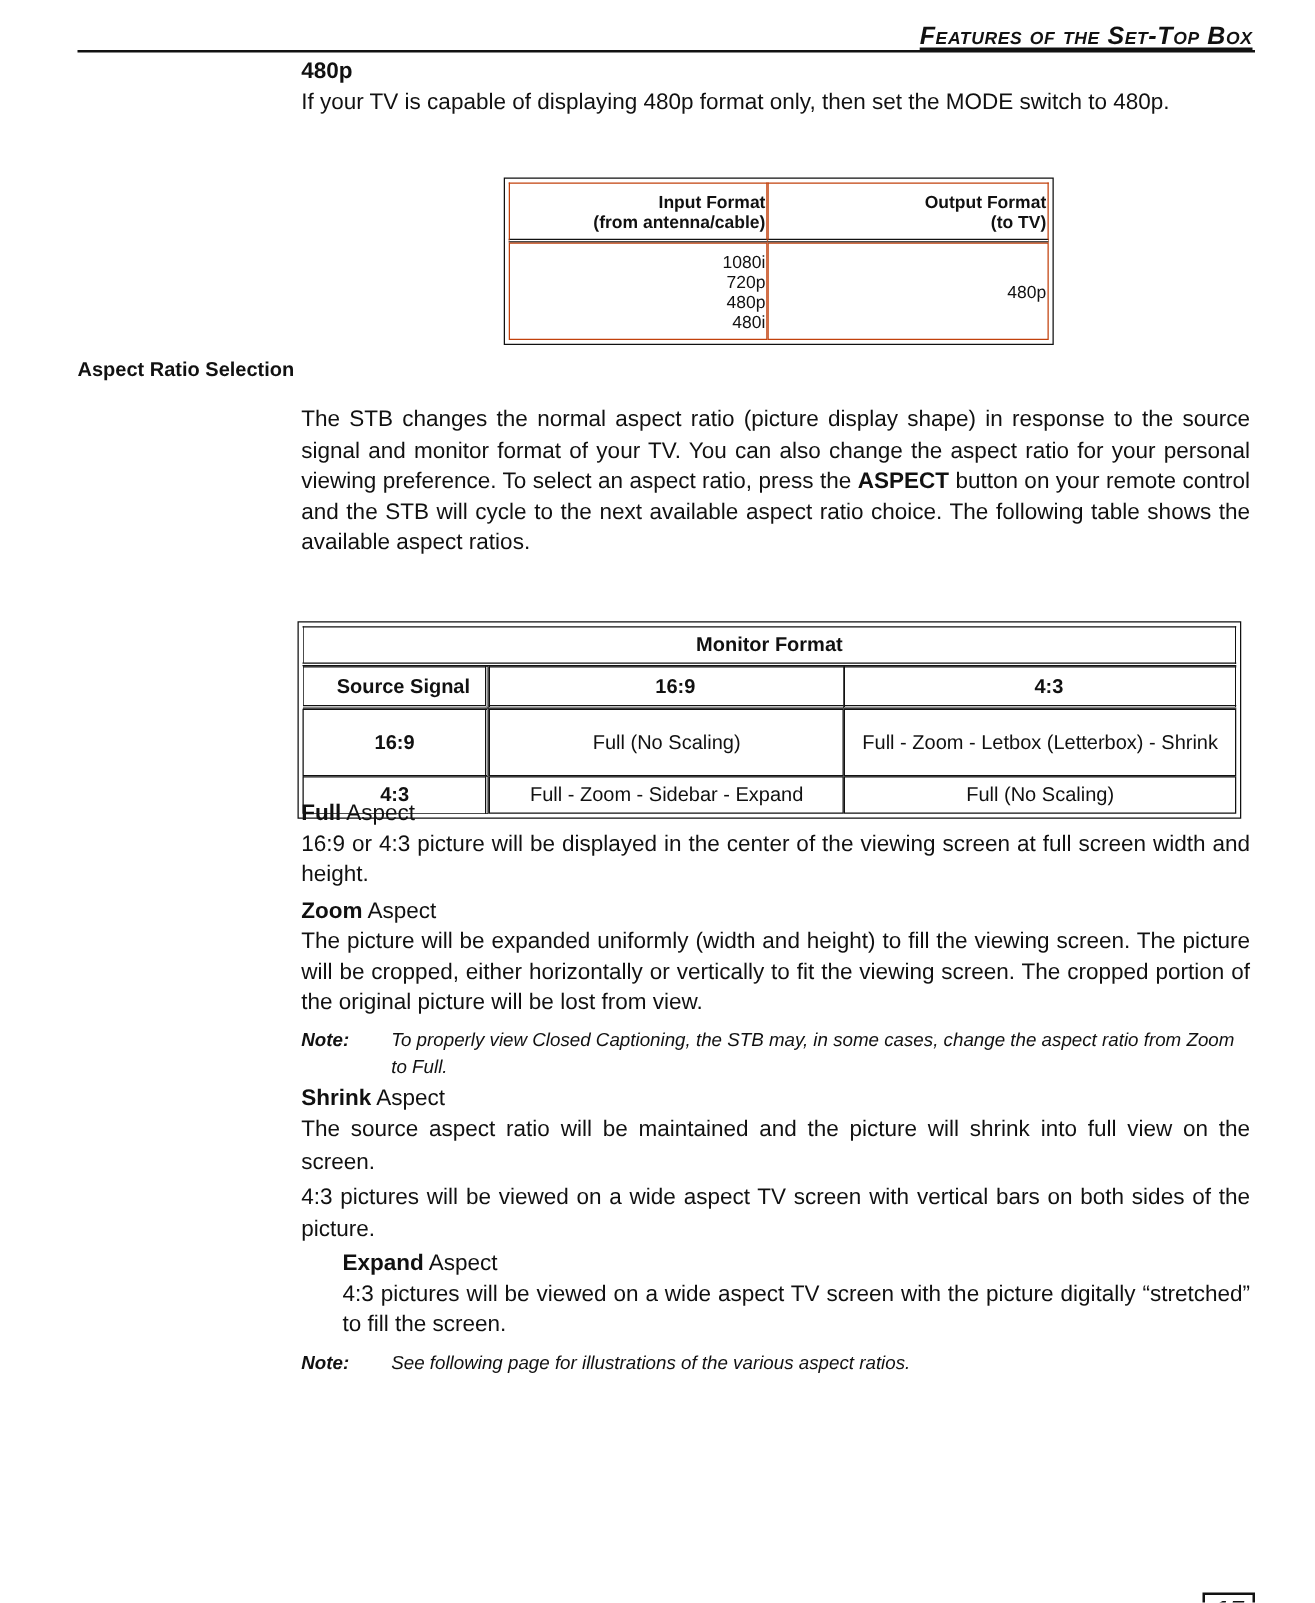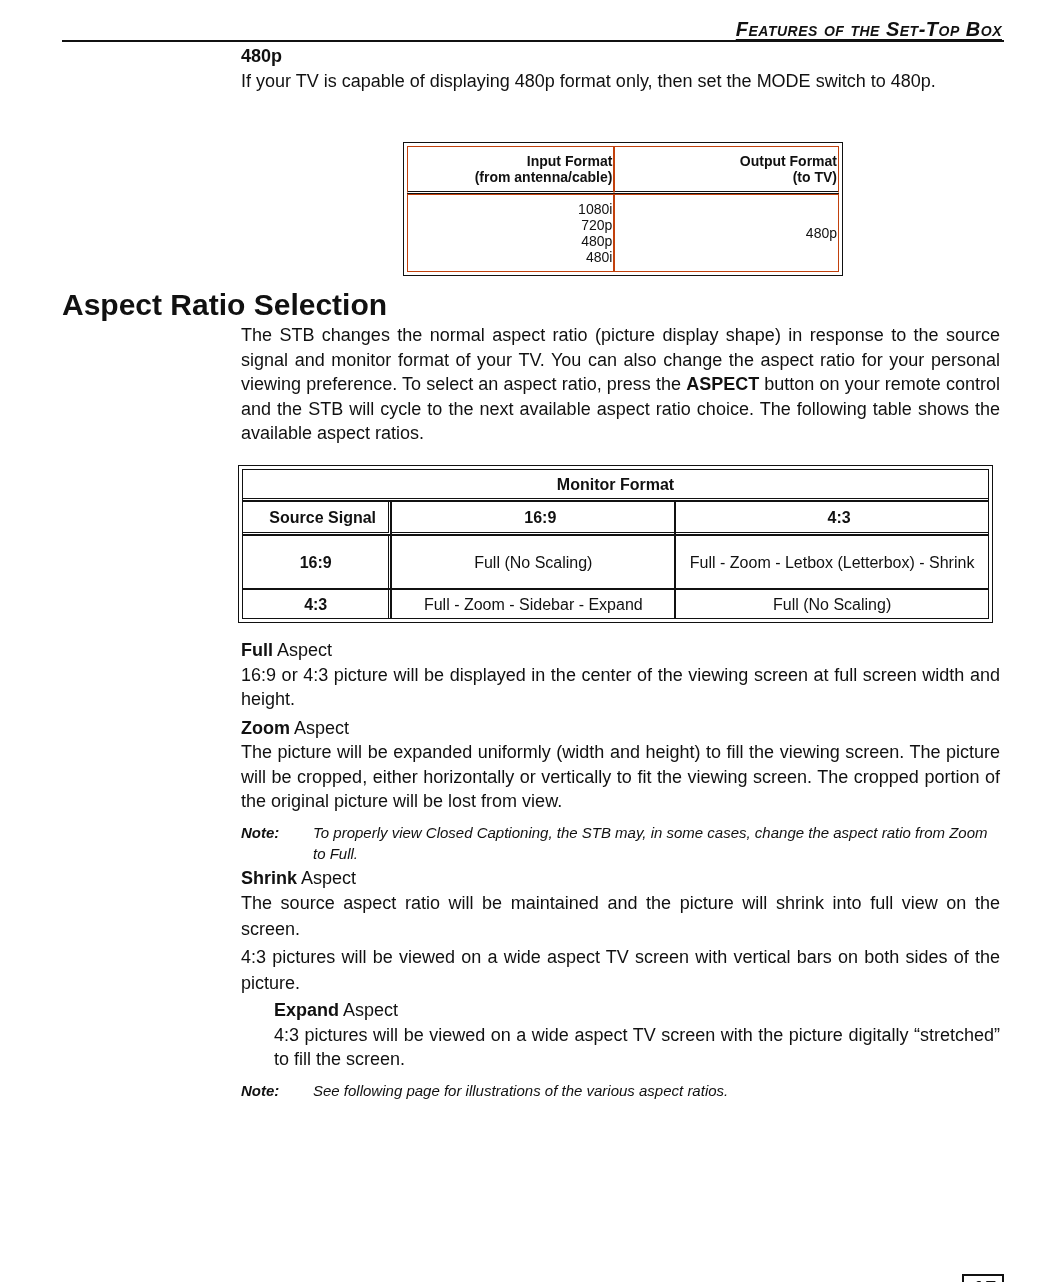--- a/index.html
+++ b/index.html
@@ -2,28 +2,28 @@
 <html><head>
 <meta charset="utf-8">
 <style>
   html, body { margin: 0; padding: 0; background: #ffffff; }
   body { width: 1052px; height: 1282px; position: relative; font-family: "Liberation Sans", sans-serif; color: #111; overflow: hidden; }
   .header-title { position: absolute; right: 50px; top: 18px; font-size: 20px; font-weight: bold; font-style: italic; font-variant: small-caps; letter-spacing: 0.5px; text-decoration: underline; text-underline-offset: 3px; }
   .header-rule { position: absolute; left: 62px; right: 48px; top: 40px; height: 0; border-top: 2px solid #111; }
   .body-col { position: absolute; left: 241px; width: 759px; font-size: 18px; line-height: 24.5px; }
   .subhead { font-weight: bold; }
   .para { text-align: justify; margin: 0; }
-  h2.section { position: absolute; left: 62px; top: 288px; margin: 0; font-size: 30px; font-weight: bold; }
+  h2.section { position: absolute; left: 62px; top: 288px; margin: 0; font-size: 16px; font-weight: bold; }
   table { border-collapse: separate; }
   .tbl1 { position: absolute; left: 403px; top: 142px; width: 432px; border: 1px solid #111; padding: 3px; }
   .tbl1 table { width: 100%; border-spacing: 0; }
   .tbl1 td { border: 1px solid #c2410c; text-align: right; font-size: 14px; line-height: 16px; vertical-align: middle; }
   .tbl1 .th { font-weight: bold; height: 42px; border-bottom: 3px double #111; }
   .tbl1 .datacell { height: 74px; }
-  .tbl2 { position: absolute; left: 238px; top: 465px; width: 747px; border: 1px solid #111; padding: 3px; }
+  .tbl2 { position: absolute; left: 238px; top: 497px; width: 747px; border: 1px solid #111; padding: 3px; }
   .tbl2 table { width: 100%; border-spacing: 0; }
   .tbl2 td { border: 1px solid #111; font-size: 16px; line-height: 21px; text-align: center; vertical-align: middle; padding: 0 8px; }
   .tbl2 .bold { font-weight: bold; }
   .tbl2 .monitor { height: 28px; border-bottom: 3px double #111; }
   .tbl2 .hdr { height: 30px; border-bottom: 3px double #111; padding-left: 22px; }
   .tbl2 .left { text-align: center; }
   .tbl2 .srccol { border-right: 3px double #111; }
   .note { font-size: 15px; font-style: italic; line-height: 21px; display: flex; }
   .note .note-label { font-weight: bold; width: 72px; flex: none; }
   .page-num { position: absolute; left: 962px; top: 1226px; width: 38px; height: 26px; border: 2px solid #111; font-weight: bold; font-style: italic; font-size: 22px; text-align: center; line-height: 26px; margin-top: 48px; }

